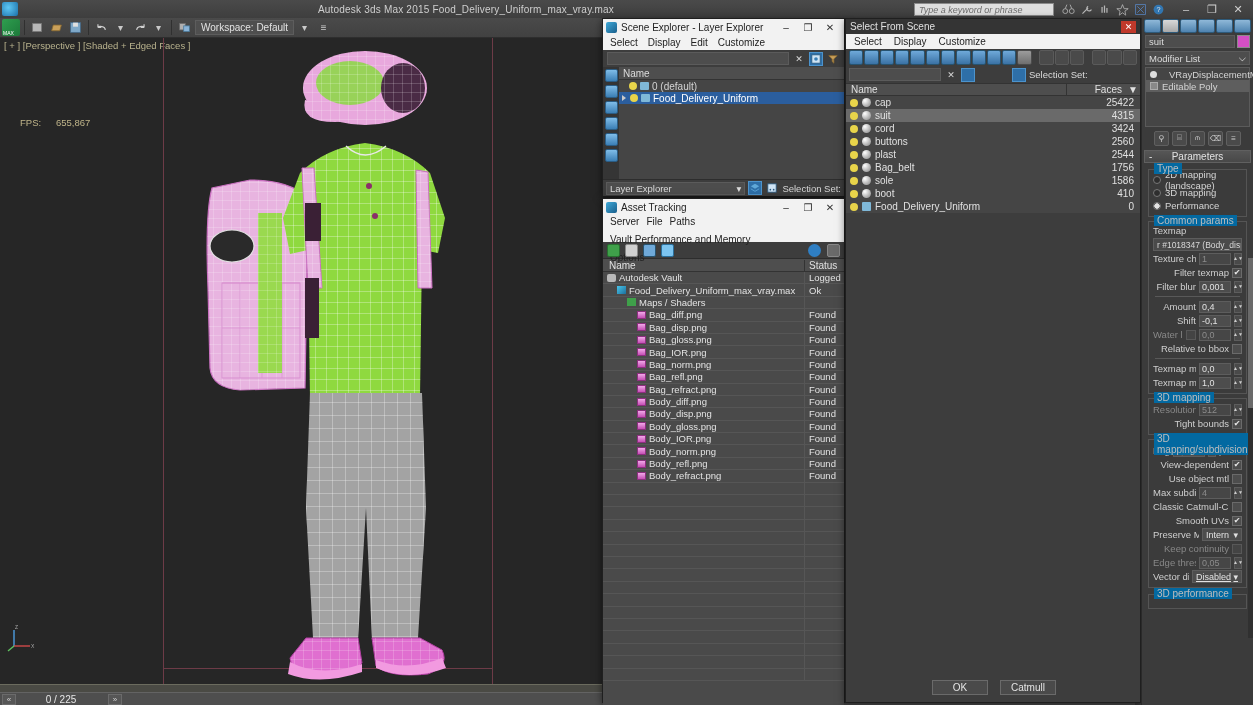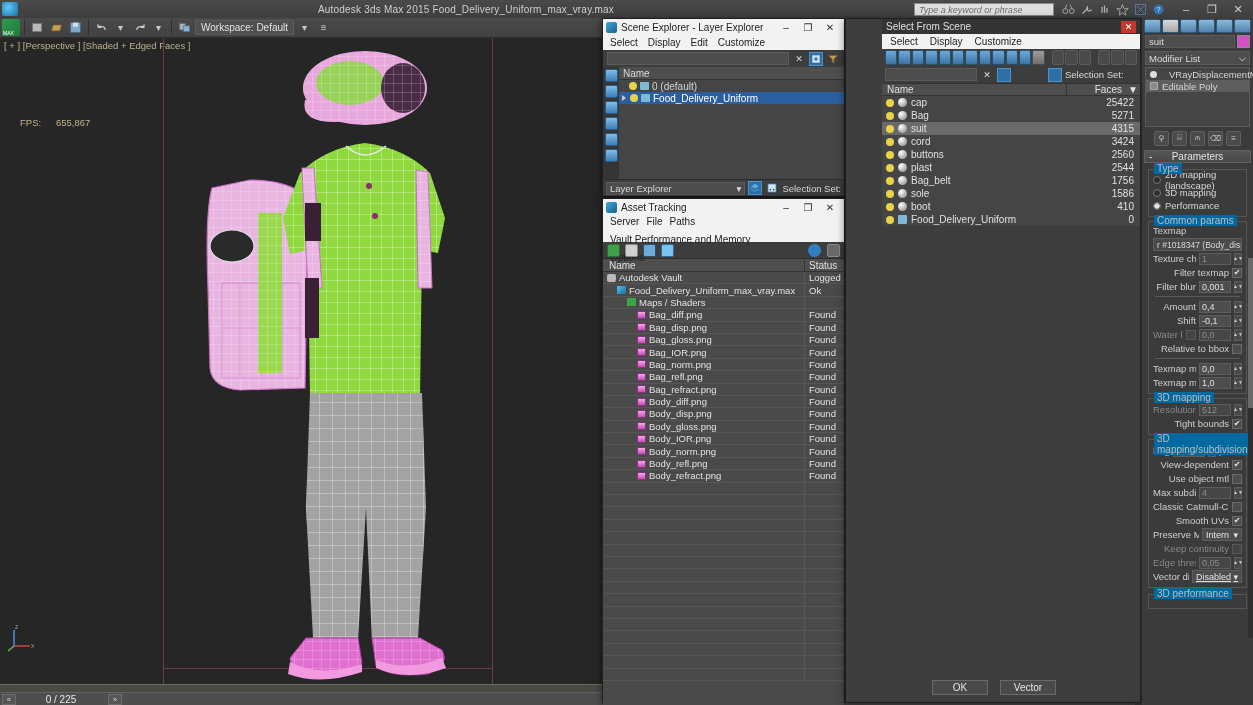--- a/index.html
+++ b/index.html
@@ -133,21 +133,21 @@
   .at-row .c2{width:40px;padding-left:4px;border-left:1px solid #565656;height:100%;
     display:flex;align-items:center;overflow:hidden;}
   .at-row.empty{color:transparent;}
   .png-ico{width:9px;height:8px;background:linear-gradient(#f2a8e8,#c44fb4);
     border:1px solid #8d2f80;flex:none;}
   .vault-ico{width:9px;height:8px;background:#b9b9b9;border-radius:2px;flex:none;}
   .max-ico{width:9px;height:8px;background:linear-gradient(135deg,#49c5ea,#1c6f9c);flex:none;}
   .maps-ico{width:9px;height:8px;background:#3fa04a;flex:none;}
 
   
-  #selectScene{left:845px;top:18px;width:296px;height:685px;background:#3d3d3d;padding-left:36px;}
+  #selectScene{left:845px;top:18px;width:296px;height:685px;background:#3d3d3d;}
   .sfs-title{height:15px;background:#343434;display:flex;align-items:center;
     padding:0 4px;font-size:10px;color:#e0e0e0;}
   .sfs-close{margin-left:auto;width:15px;height:12px;background:#c0392b;
     color:#fff;display:flex;align-items:center;justify-content:center;font-size:9px;}
   .sfs-menu{height:15px;background:#f2f2f2;display:flex;align-items:center;
     gap:12px;padding:0 8px;color:#222;font-size:10px;}
   .sfs-tools{height:17px;display:flex;align-items:center;gap:1px;padding:1px 3px;background:#3d3d3d;}
   .sfs-tb{width:15px;height:15px;border-radius:2px;
     background:linear-gradient(#6fa9d9,#3a72a5);border:1px solid #27536f;}
   .sfs-tb.gray{background:linear-gradient(#9c9c9c,#6f6f6f);border-color:#4c4c4c;}
@@ -759,28 +759,20 @@
     </div>
     <div class="sfs-list" id="sfsRows">
         <div class="sfs-r">
           <div class="n">
             <div class="bulb"></div>
             <div class="sphere"></div>
             <span>cap</span>
           </div>
           <div class="f">25422</div>
         </div>
-        <div class="sfs-r">
-          <div class="n">
-            <div class="bulb"></div>
-            <div class="sphere"></div>
-            <span>Bag</span>
-          </div>
-          <div class="f">5271</div>
-        </div>
         <div class="sfs-r sel">
           <div class="n">
             <div class="bulb"></div>
             <div class="sphere"></div>
             <span>suit</span>
           </div>
           <div class="f">4315</div>
         </div>
         <div class="sfs-r">
           <div class="n">
@@ -834,21 +826,21 @@
           <div class="n">
             <div class="bulb"></div>
             <div class="grp-ico"></div>
             <span>Food_Delivery_Uniform</span>
           </div>
           <div class="f">0</div>
         </div>
       </div>
     <div class="sfs-foot">
       <div class="sfs-btn">OK</div>
-      <div class="sfs-btn">Vector</div>
+      <div class="sfs-btn">Catmull</div>
     </div>
   </div>
 
   <div class="cmdpanel">
     <div class="cp-tabs">
       <div class="cp-tab"></div>
       <div class="cp-tab act"></div>
       <div class="cp-tab"></div>
       <div class="cp-tab"></div>
       <div class="cp-tab"></div>

